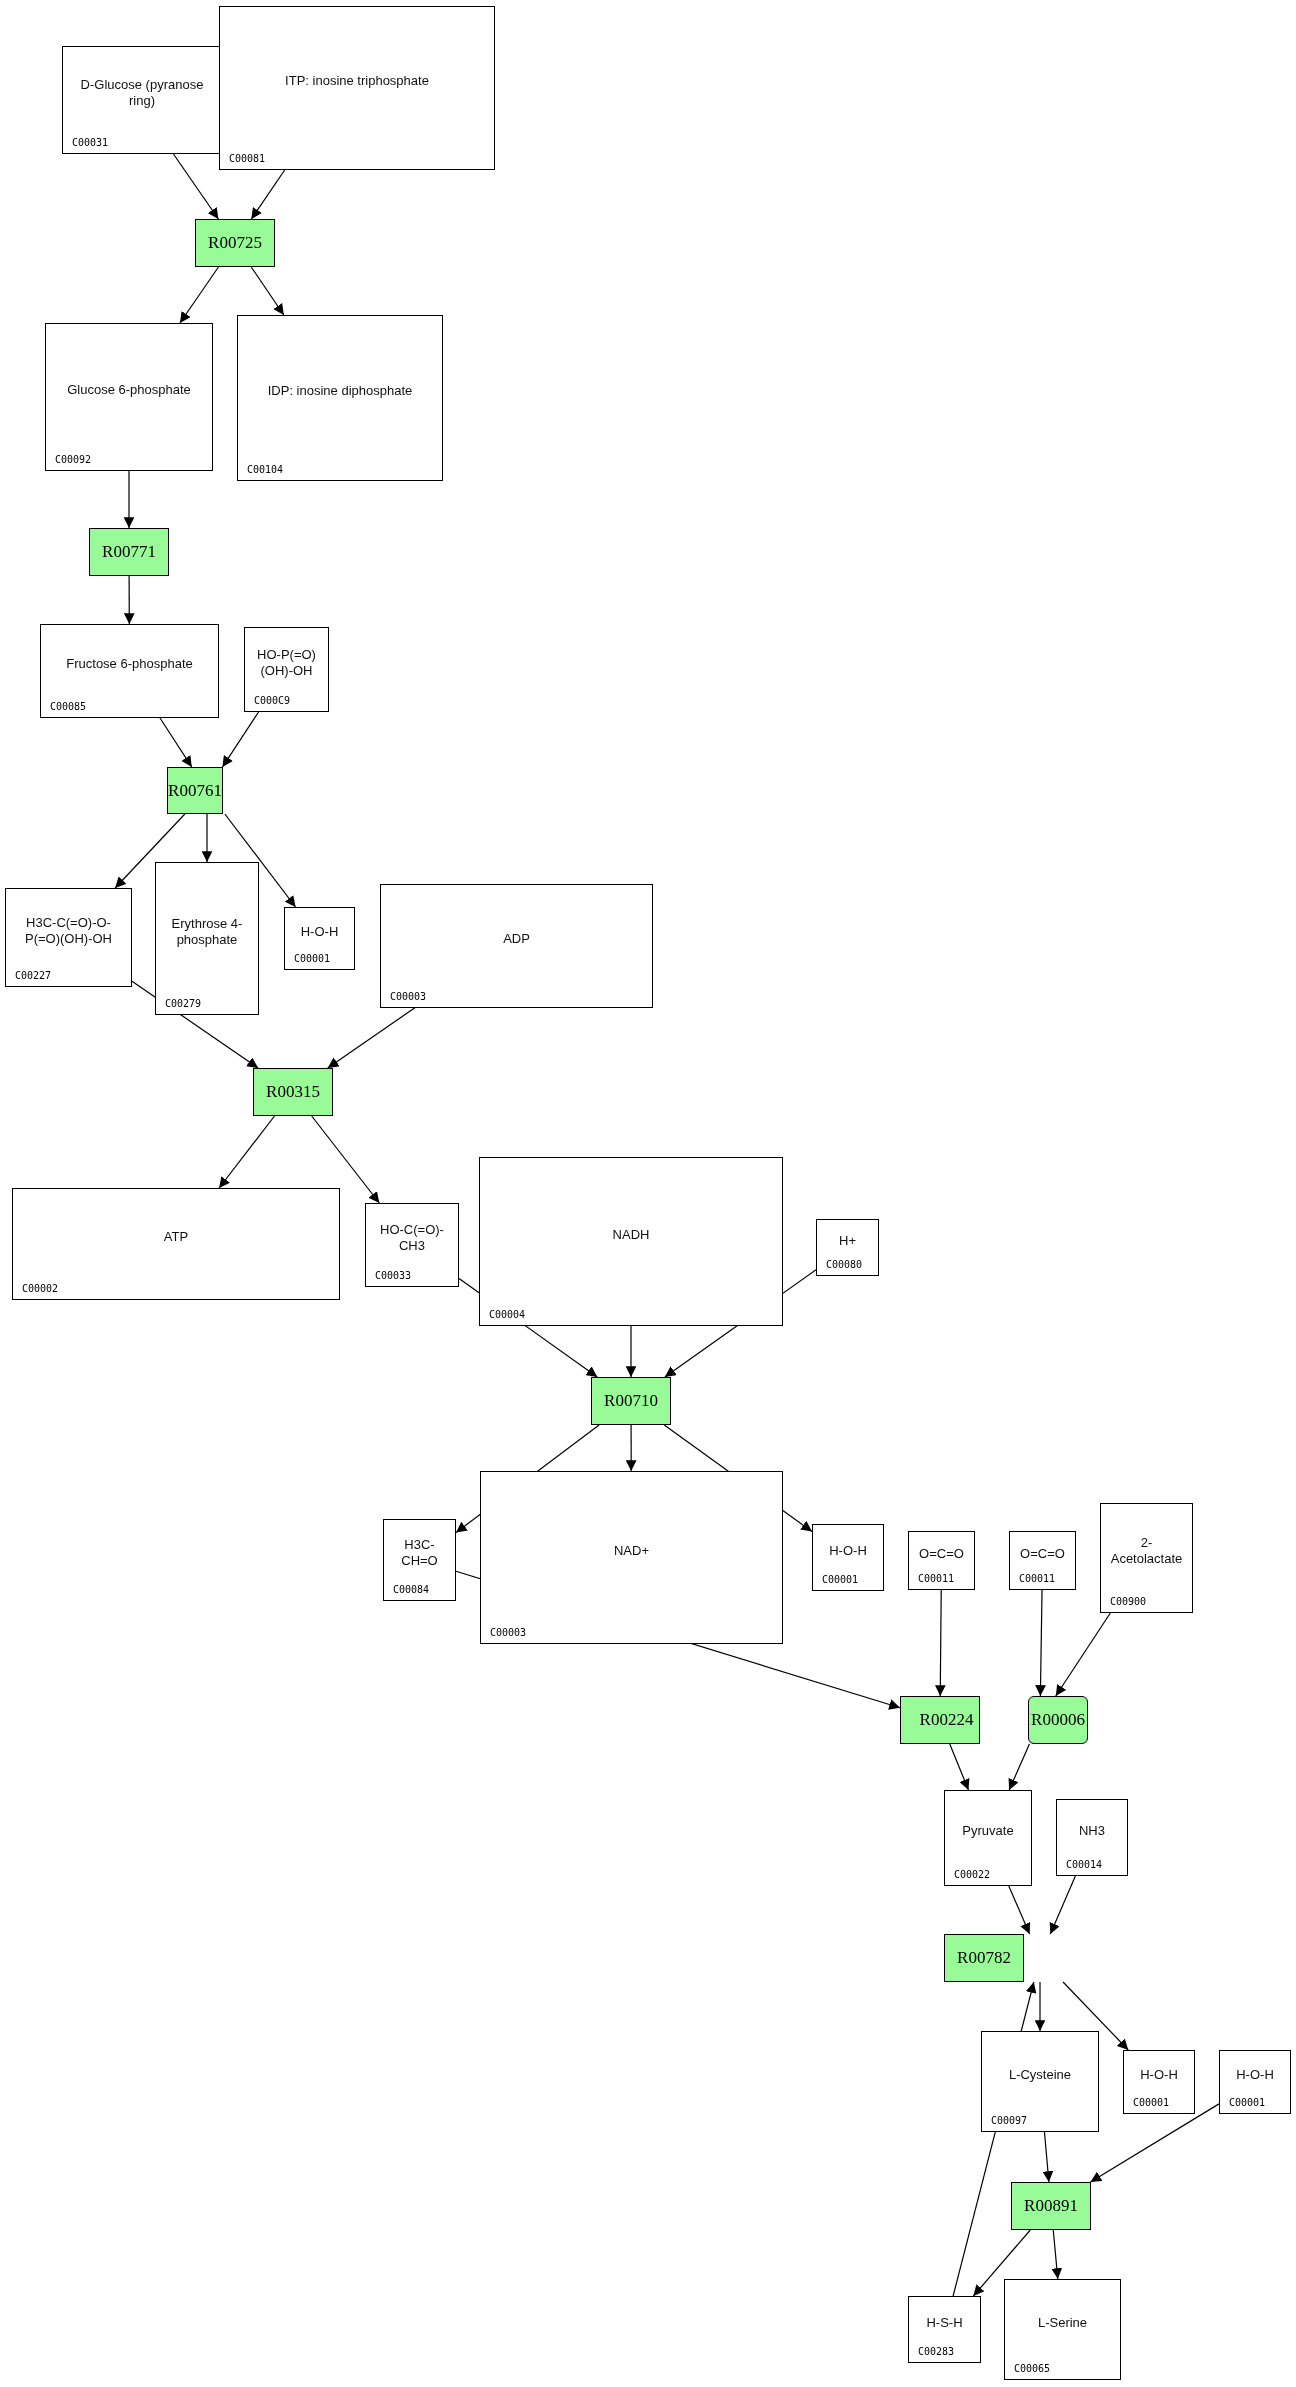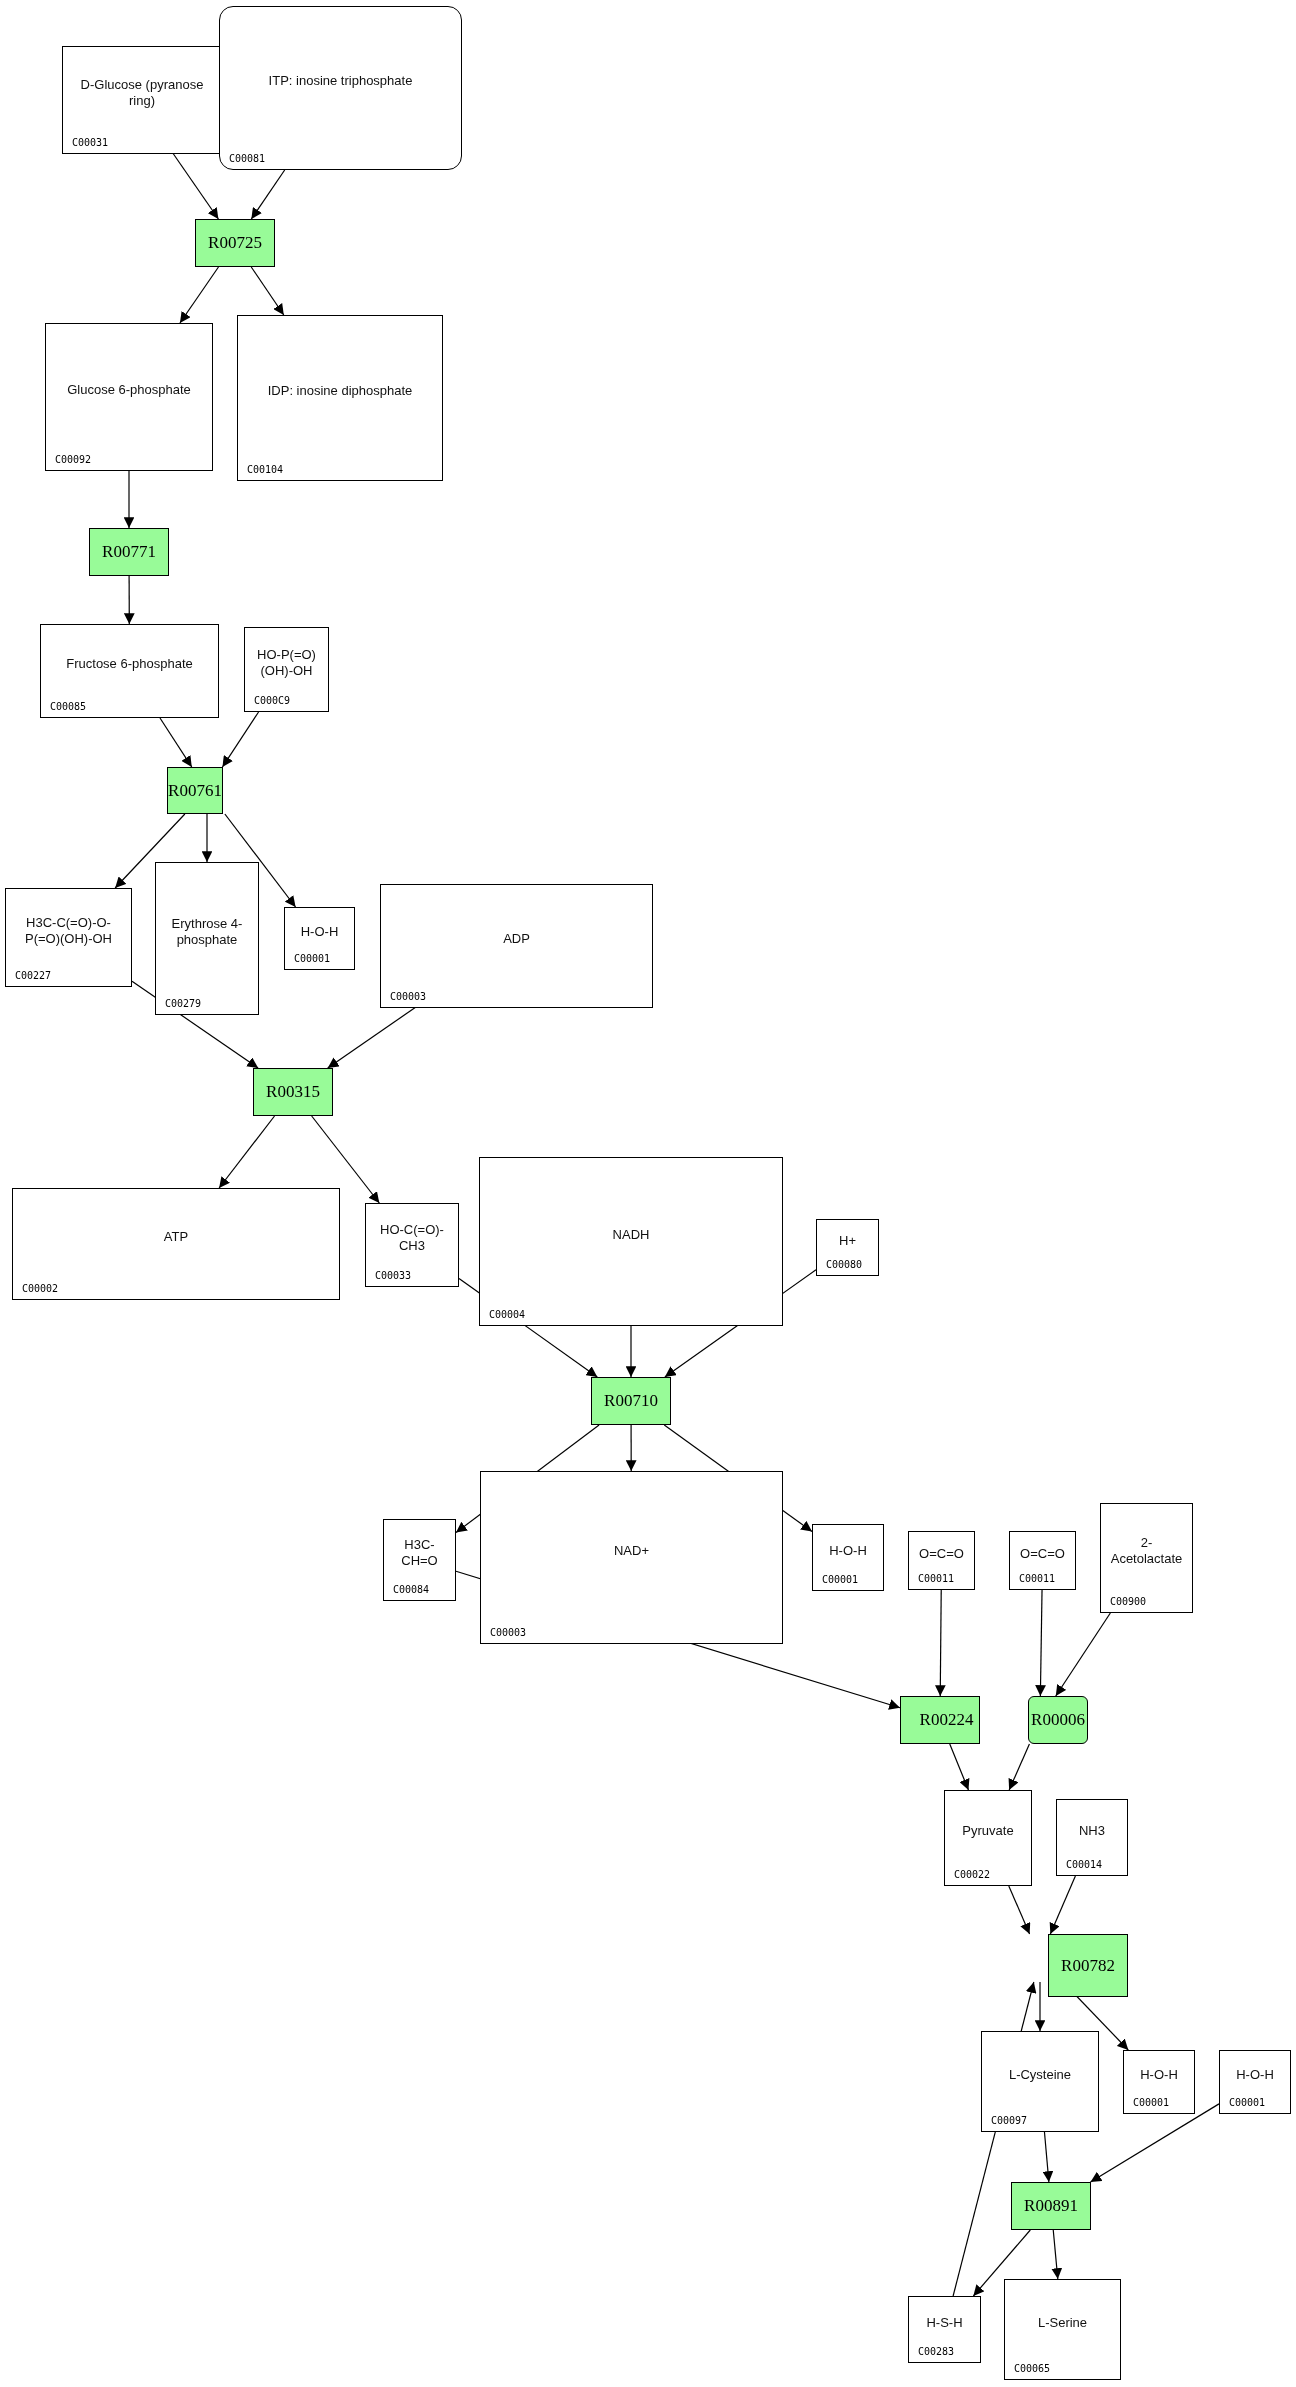--- a/index.html
+++ b/index.html
@@ -55,21 +55,21 @@
     <line x1="1219" y1="2103.8823529411766" x2="1090.483870967742" y2="2182" stroke="#000000" stroke-width="1.2" marker-end="url(#arrow)"></line>
     <line x1="1030.3036437246963" y1="2230" x2="973.3886639676114" y2="2296" stroke="#000000" stroke-width="1.2" marker-end="url(#arrow)"></line>
     <line x1="1053.2348178137652" y1="2230" x2="1057.7975708502024" y2="2279" stroke="#000000" stroke-width="1.2" marker-end="url(#arrow)"></line>
     <line x1="953.1117092866756" y1="2296" x2="1033.8304172274563" y2="1982" stroke="#000000" stroke-width="1.2" marker-end="url(#arrow)"></line>
   </svg>
 
 <div class="node cpd" id="c00031" style="left:62px;top:46px;width:160px;height:108px;">
   <div class="struct">D-Glucose (pyranose ring)</div>
   <div class="cid">C00031</div>
 </div>
-<div class="node cpd" id="c00081" style="left:219px;top:6px;width:243px;height:164px;border-radius:14px;">
+<div class="node cpd" id="c00081" style="left:219px;top:6px;width:276px;height:164px;">
   <div class="struct">ITP: inosine triphosphate</div>
   <div class="cid">C00081</div>
 </div>
 <div class="node rxn" id="r00725" style="left:195px;top:219px;width:80px;height:48px;">R00725</div>
 
 <div class="node cpd" id="c00092" style="left:45px;top:323px;width:168px;height:148px;">
   <div class="struct">Glucose 6-phosphate</div>
   <div class="cid">C00092</div>
 </div>
 <div class="node cpd" id="c00104" style="left:237px;top:315px;width:206px;height:166px;">
@@ -152,21 +152,21 @@
 <div class="node rxn" id="r00006" style="left:1028px;top:1696px;width:60px;height:48px;border-radius:6px;">R00006</div>
 
 <div class="node cpd" id="c00022" style="left:944px;top:1790px;width:88px;height:96px;">
   <div class="struct">Pyruvate</div>
   <div class="cid">C00022</div>
 </div>
 <div class="node cpd" id="c00014" style="left:1056px;top:1799px;width:72px;height:77px;">
   <div class="struct">NH3</div>
   <div class="cid">C00014</div>
 </div>
-<div class="node rxn" id="r00782" style="left:1048px;top:1934px;width:80px;height:63px;">R00782</div>
+<div class="node rxn" id="r00782" style="left:944px;top:1934px;width:80px;height:48px;">R00782</div>
 
 <div class="node cpd" id="c00097" style="left:981px;top:2031px;width:118px;height:101px;">
   <div class="struct">L-Cysteine</div>
   <div class="cid">C00097</div>
 </div>
 <div class="node cpd" id="c00001c" style="left:1123px;top:2050px;width:72px;height:64px;">
   <div class="struct">H-O-H</div>
   <div class="cid">C00001</div>
 </div>
 <div class="node cpd" id="c00001d" style="left:1219px;top:2050px;width:72px;height:64px;">

